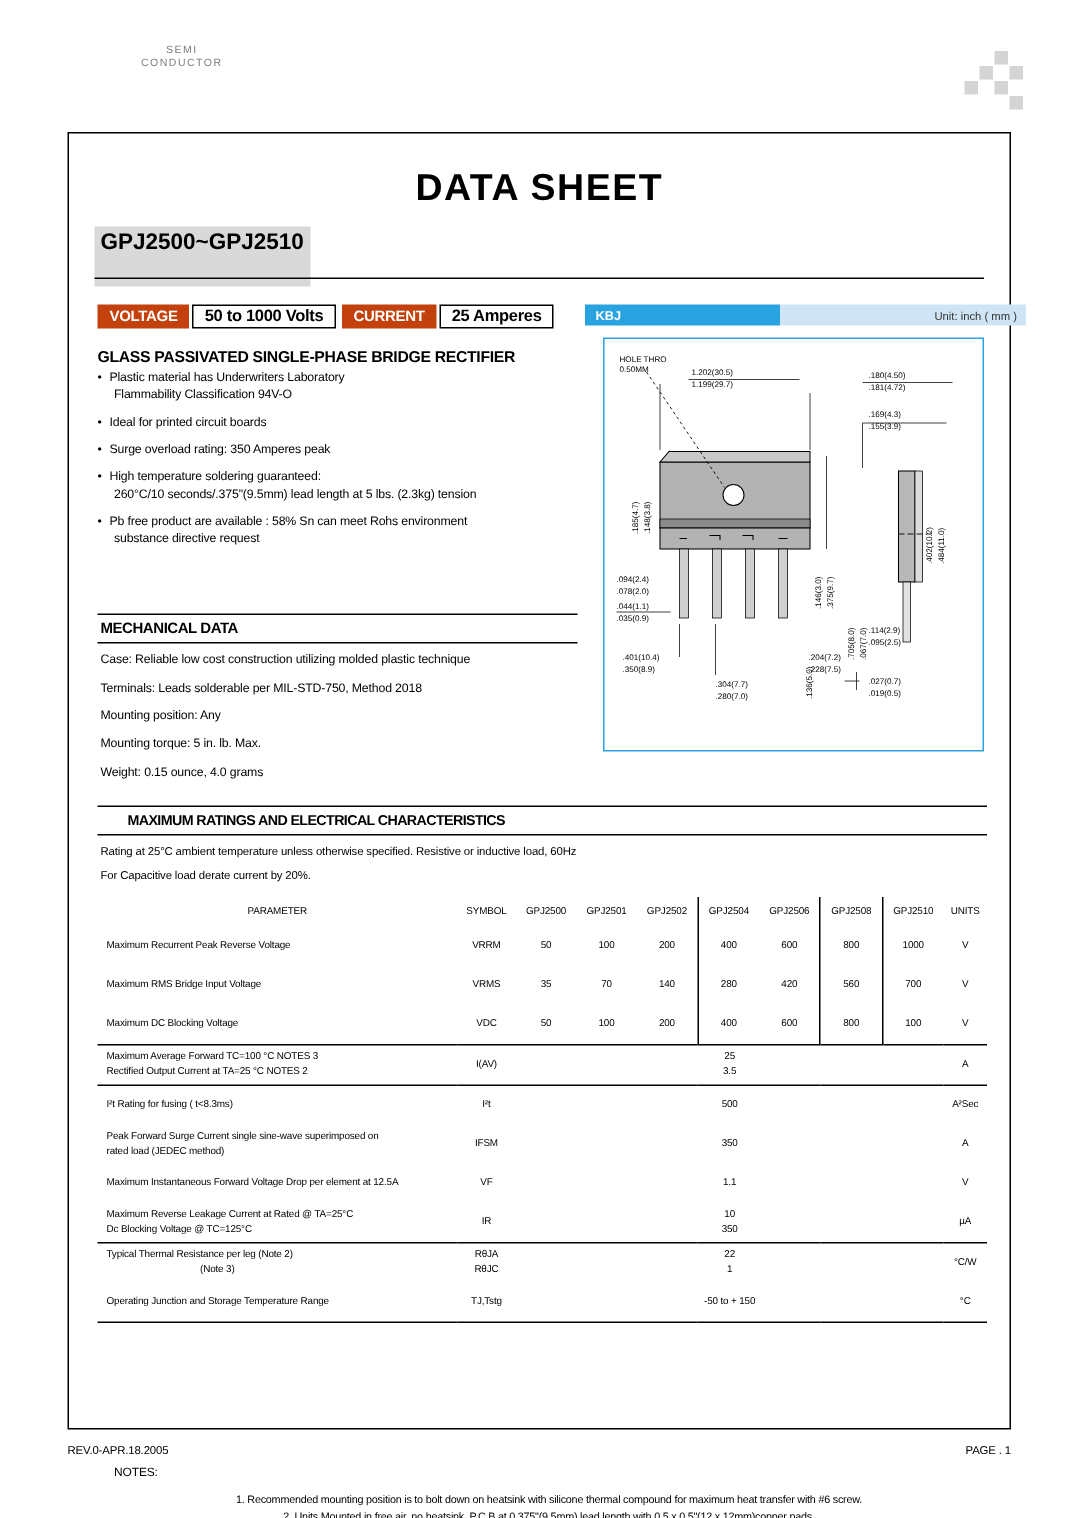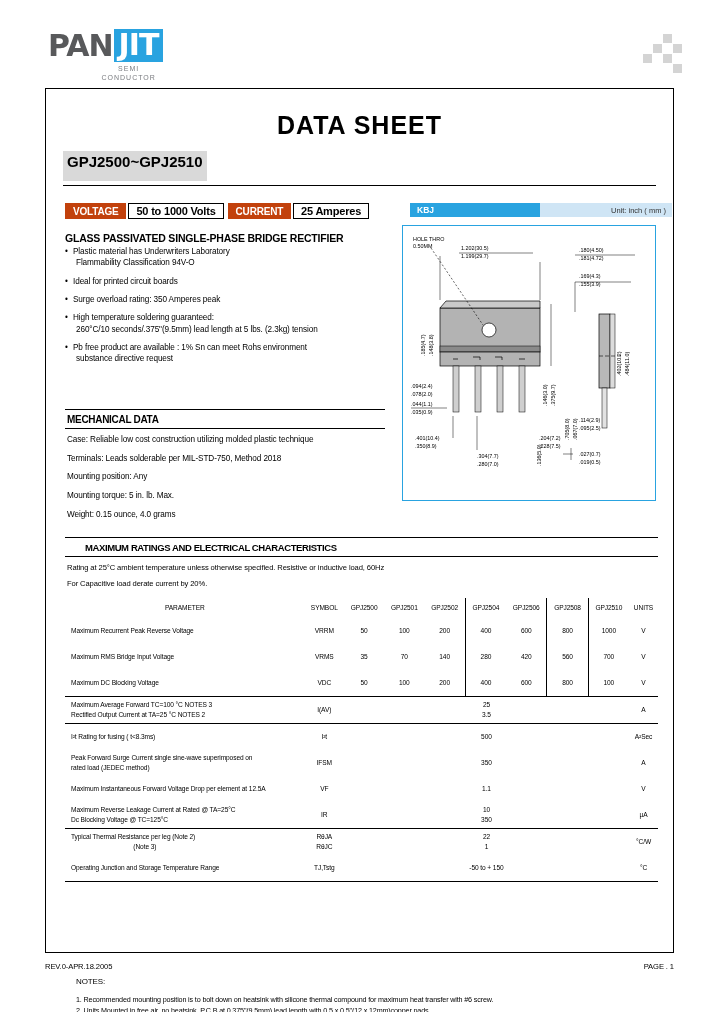--- a/index.html
+++ b/index.html
@@ -50,21 +50,21 @@
 
   .title {
     position: absolute; left: 0; right: 0; top: 22px;
     text-align: center;
     font-size: 25px; font-weight: bold; letter-spacing: 1px;
     font-family: "Liberation Sans", sans-serif;
   }
 
   .partno-box {
     position: absolute; left: 17px; top: 62px;
-    background: #d9d9d9; padding: 2px 4px 10px 4px;
+    background: #d9d9d9; padding: 2px 4px 20px 4px;
   }
   .partno {
     font-size: 15px; font-weight: bold; letter-spacing: 0px;
   }
 
   .rule-main {
     position: absolute; left: 17px; right: 17px; top: 96px;
     border-top: 1px solid #000;
   }
 
@@ -77,21 +77,21 @@
   .spec-strip { position: absolute; left: 19px; top: 114px; display: flex; align-items: stretch; }
   .sp-lbl {
     background: #c2410c; color: #fff; font-size: 10px; font-weight: bold;
     padding: 2px 8px; display: flex; align-items: center; letter-spacing: -0.2px;
   }
   .sp-val {
     border: 1px solid #000; font-size: 11px; font-weight: bold;
     padding: 1px 7px; display: flex; align-items: center; margin: 0 4px 0 2px;
     letter-spacing: -0.2px;
   }
-  .kbj-strip { position: absolute; left: 364px; top: 114px; width: 262px; display: flex; }
+  .kbj-strip { position: absolute; left: 344px; top: 114px; width: 294px; display: flex; }
   .kbj-blue {
     background: #29a3e0; color: #fff; font-size: 8.5px; font-weight: bold;
     padding: 2px 0 2px 7px; width: 130px; box-sizing: border-box;
     display: flex; align-items: center;
   }
   .kbj-light {
     background: #cfe5f5; color: #333; font-size: 7.5px;
     flex: 1; display: flex; align-items: center; justify-content: flex-end;
     padding-right: 6px; box-sizing: border-box;
   }
@@ -148,39 +148,35 @@
   .hdr td { height: 20px; }
   .tb-top td { border-top: 1px solid #000; }
   .tb-bot td { border-bottom: 1px solid #000; }
   .vl { border-left: 1px solid #000; }
   .two-line { line-height: 1.45; }
 
   
   .notes { position: absolute; left: 30px; top: 888px; width: 580px; }
   .notes-h { font-size: 8px; letter-spacing: -0.1px; }
   .notes ol { margin: 8px 0 0 0; padding: 0; list-style: none; }
-  .notes ol li { font-size: 7.2px; line-height: 1.55; letter-spacing: -0.15px; }
+  .notes ol li { font-size: 7.2px; line-height: 1.55; letter-spacing: -0.15px; text-align: center; }
 
   
   .footer {
     position: absolute; left: 45px; top: 962px; width: 629px;
     display: flex; justify-content: space-between;
     font-size: 7.6px; letter-spacing: -0.1px;
   }
 </style>
 </head>
 <body>
 
 <div class="page">
 
   <div class="logo-wrap">
-    <div class="logo-row">
-      <span class="logo-pan">PAN</span>
-      <span class="logo-jit">JIT</span>
-    </div>
     <div class="logo-sub">
       <div>SEMI</div>
       <div>CONDUCTOR</div>
     </div>
   </div>
 
   <div class="checker">
     <i style="left:20px; top:0;"></i>
     <i style="left:10px; top:10px;"></i>
     <i style="left:30px; top:10px;"></i>
@@ -211,21 +207,21 @@
       <span class="kbj-blue">KBJ</span>
       <span class="kbj-light">Unit: inch ( mm )</span>
     </div>
 
     <div class="features">
       <ul class="feat-list">
         <li><span class="dot">•</span><span>Plastic material has Underwriters Laboratory</span><span class="feat-cont">Flammability Classification 94V-O</span></li>
         <li><span class="dot">•</span><span>Ideal for printed circuit boards</span></li>
         <li><span class="dot">•</span><span>Surge overload rating: 350 Amperes peak</span></li>
         <li><span class="dot">•</span><span>High temperature soldering guaranteed:</span><span class="feat-cont">260°C/10 seconds/.375"(9.5mm) lead length at 5 lbs. (2.3kg) tension</span></li>
-        <li><span class="dot">•</span><span>Pb free product are available : 1% Sn can meet Rohs environment</span><span class="feat-cont">substance directive request</span></li>
+        <li><span class="dot">•</span><span>Pb free product are available : 58% Sn can meet Rohs environment</span><span class="feat-cont">substance directive request</span></li>
       </ul>
     </div>
 
     <div class="mech">
       <div class="mech-top-rule"></div>
       <div class="mech-head">MECHANICAL DATA</div>
       <div class="mech-rule"></div>
       <ul class="mech-list">
         <li>Case: Reliable low cost construction utilizing molded plastic technique</li>
         <li>Terminals: Leads solderable per MIL-STD-750, Method 2018</li>

